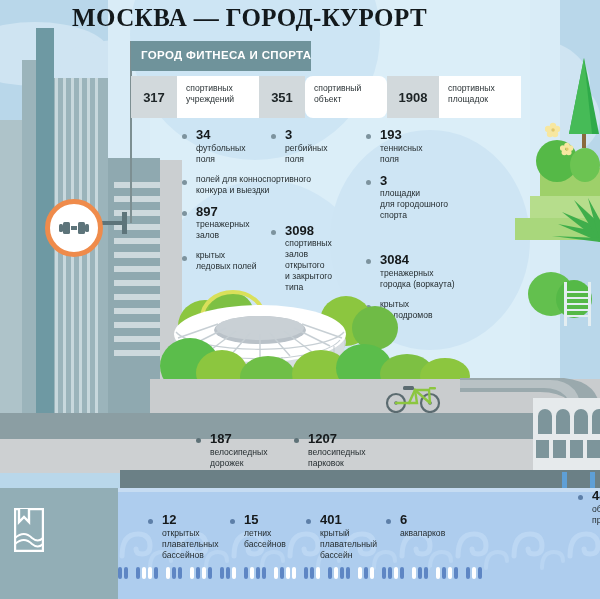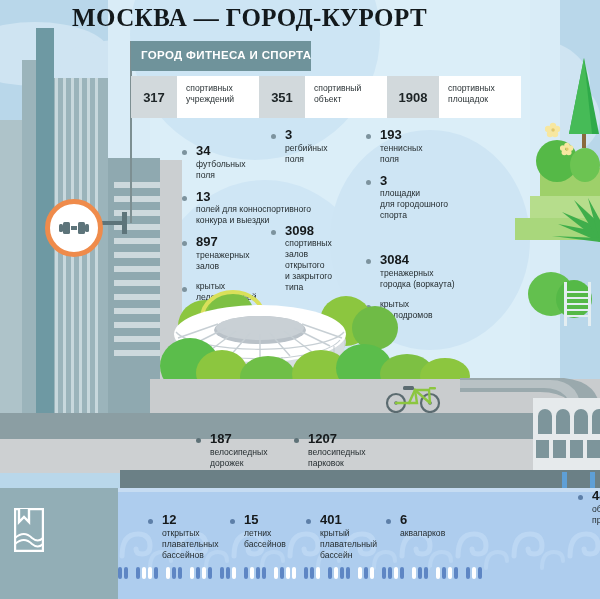--- a/index.html
+++ b/index.html
@@ -192,37 +192,36 @@
   <div class="hdr-pole"></div>
   <div class="hdr-band">
     <span>ГОРОД ФИТНЕСА И СПОРТА</span>
   </div>
 
   <div class="stats">
     <div class="stat-num">317</div>
     <div class="stat-lbl" style="white-space:pre-line;">спортивных
 учреждений</div>
     <div class="stat-num">351</div>
-    <div class="stat-lbl" style="white-space:pre-line;">спортивный
+    <div class="stat-lbl" style="white-space:pre-line;border-radius:8px;">спортивный
 объект</div>
     <div class="stat-num wide">1908</div>
     <div class="stat-lbl" style="white-space:pre-line;">спортивных
 площадок</div>
   </div>
 
-  <div class="bgroup" style="left:182px;top:128px;width:120px;margin-top:16px;">
+  <div class="bgroup" style="left:182px;top:128px;width:120px;">
     <div class="bitem">
       <span class="bdot"></span>
       <div class="bnum">34</div>
       <div class="btxt" style="white-space:pre-line;">футбольных
 поля</div>
     </div>
     <div class="bitem" style="margin-top:7px;width:140px;">
       <span class="bdot"></span>
-      <div class="bnum">13</div>
       <div class="btxt" style="white-space:pre-line;">полей для конноспортивного
 конкура и выездки</div>
     </div>
     <div class="bitem" style="margin-top:7px;">
       <span class="bdot"></span>
       <div class="bnum">897</div>
       <div class="btxt" style="white-space:pre-line;">тренажерных
 залов</div>
     </div>
     <div class="bitem" style="margin-top:7px;">

